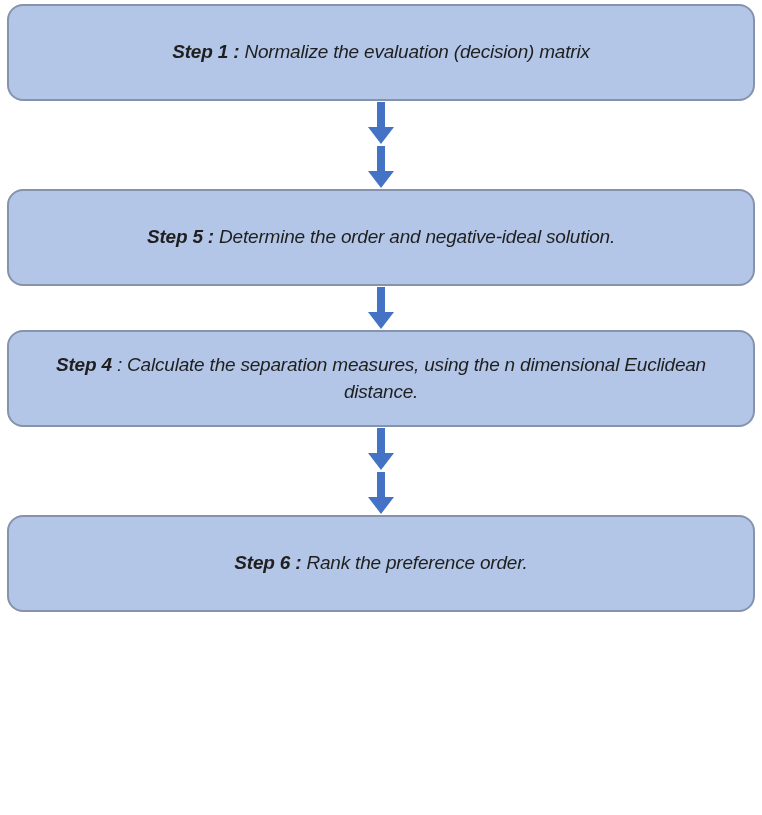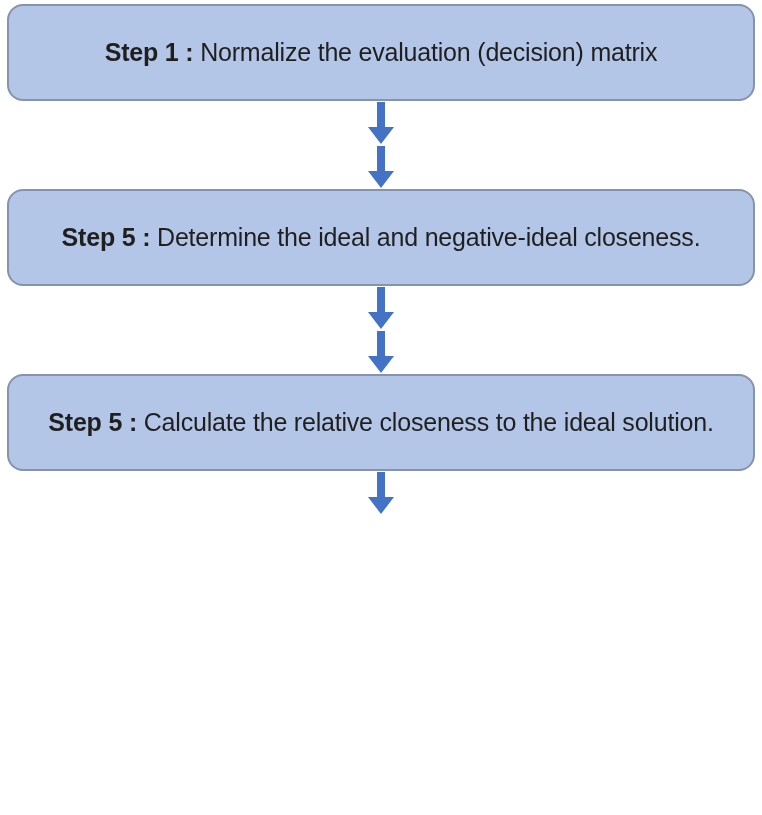--- a/index.html
+++ b/index.html
@@ -28,24 +28,25 @@
     background: var(--box-fill);
     border: 2px solid var(--box-border);
     border-radius: 16px;
     height: 97px;
     flex: 0 0 97px;
     display: flex;
     align-items: center;
     justify-content: center;
     text-align: center;
     padding: 4px 20px;
-    font-size: 25px;
+    font-size: 19px;
     letter-spacing: -0.2px;
     line-height: 1.4;
     color: var(--text);
+    font-style: italic;
   }
   .box .inner { display: inline; }
   .box .label { font-weight: bold; }
   .arrow-row {
     height: 44px;
     flex: 0 0 44px;
     display: flex;
     align-items: center;
     justify-content: center;
     color: var(--arrow);
@@ -70,43 +71,46 @@
 
 
   <div class="arrow-row">
     <svg width="30" height="42" viewBox="0 0 30 42">
       <rect x="11" y="0" width="8" height="26" fill="currentColor"></rect>
       <polygon points="2,25 28,25 15,42" fill="currentColor"></polygon>
     </svg>
   </div>
 
   <div class="box">
-    <div class="inner"><span class="label">Step 5 :</span><span class="rest"> Determine the ideal and negative-ideal closeness.</span></div>
+    <div class="inner"><span class="label">Step 5 :</span><span class="rest"> Determine the order and negative-ideal solution.</span></div>
+  </div>
+
+  <div class="arrow-row">
+    <svg width="30" height="42" viewBox="0 0 30 42">
+      <rect x="11" y="0" width="8" height="26" fill="currentColor"></rect>
+      <polygon points="2,25 28,25 15,42" fill="currentColor"></polygon>
+    </svg>
+  </div>
+
+  <div class="box">
+    <div class="inner"><span class="label">Step 4</span><span class="rest"> : Calculate the separation measures, using the n dimensional Euclidean distance.</span></div>
   </div>
 
   <div class="arrow-row">
     <svg width="30" height="42" viewBox="0 0 30 42">
       <rect x="11" y="0" width="8" height="26" fill="currentColor"></rect>
       <polygon points="2,25 28,25 15,42" fill="currentColor"></polygon>
     </svg>
   </div>
 
 
   <div class="arrow-row">
     <svg width="30" height="42" viewBox="0 0 30 42">
       <rect x="11" y="0" width="8" height="26" fill="currentColor"></rect>
       <polygon points="2,25 28,25 15,42" fill="currentColor"></polygon>
     </svg>
   </div>
 
   <div class="box">
-    <div class="inner"><span class="label">Step 5 :</span><span class="rest"> Calculate the relative closeness to the ideal solution.</span></div>
+    <div class="inner"><span class="label">Step 6 :</span><span class="rest"> Rank the preference order.</span></div>
   </div>
-
-  <div class="arrow-row">
-    <svg width="30" height="42" viewBox="0 0 30 42">
-      <rect x="11" y="0" width="8" height="26" fill="currentColor"></rect>
-      <polygon points="2,25 28,25 15,42" fill="currentColor"></polygon>
-    </svg>
-  </div>
-
 
 </div>
 
 </body></html>

